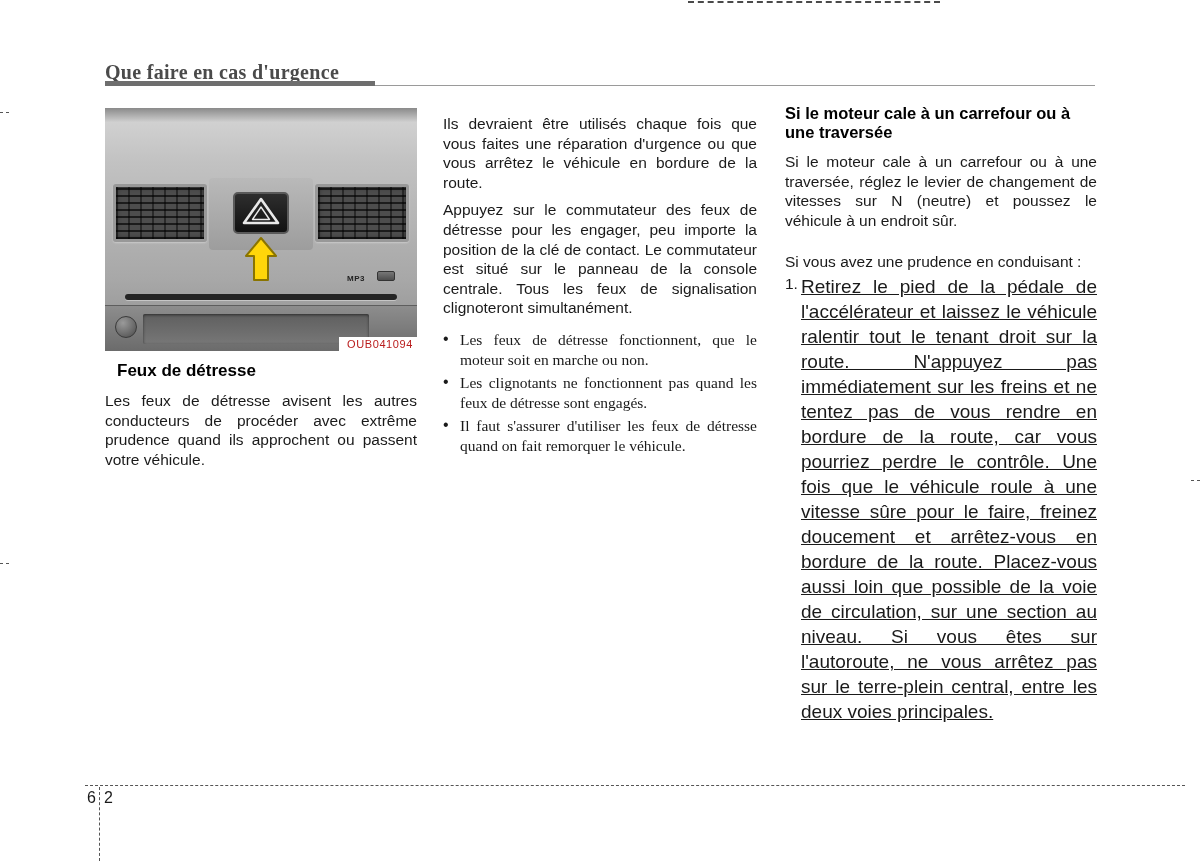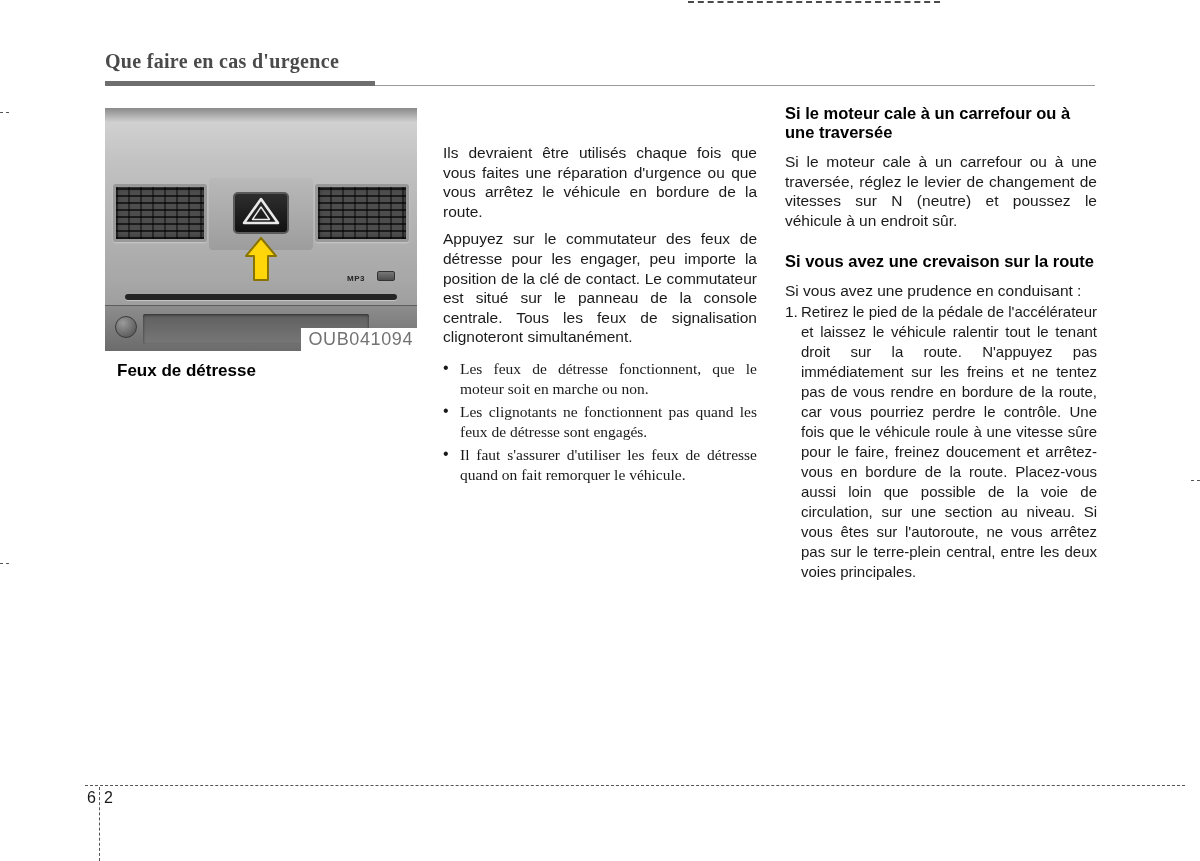--- a/index.html
+++ b/index.html
@@ -6,61 +6,61 @@
   html,body { width:1200px; height:861px; background:#ffffff; }
   body {
     position:relative;
     font-family:"Liberation Sans", sans-serif;
     color:#1a1a1a;
     overflow:hidden;
   }
 
   
   .page-header {
-    position:absolute; left:105px; top:50px; width:990px;
+    position:absolute; left:105px; top:61px; width:990px;
   }
   .page-header .title {
     font-family:"Liberation Serif", serif;
     font-size:20px; font-weight:bold; color:#4a4a4a;
     letter-spacing:0.3px;
   }
   .rule-thin {
     position:absolute; left:105px; top:85px; width:990px; height:1px;
     background:#9a9a9a;
   }
   .rule-thick {
     position:absolute; left:105px; top:81px; width:270px; height:5px;
     background:#6e6e6e;
   }
 
   
   .col { position:absolute; text-align:justify; }
   .col-1 { left:105px; top:104px; width:312px; }
-  .col-2 { left:443px; top:143px; width:314px; }
+  .col-2 { left:443px; top:114px; width:314px; }
   .col-3 { left:785px; top:104px; width:312px; }
 
   .h-main {
     font-size:17.5px; font-weight:bold; color:#000;
     text-align:left; line-height:1.15; margin-bottom:14px;
     letter-spacing:0.1px;
   }
   .h-sub {
     font-size:16.5px; font-weight:bold; color:#000;
     text-align:left; line-height:1.18; margin:0 0 9px 0;
   }
   .para {
     font-size:15.5px; line-height:19.6px; margin-bottom:8px;
   }
   .bullets { margin-top:12px; }
   .bullet { display:flex; margin-bottom:4px; }
   .bullet .dot { width:17px; flex:0 0 17px; text-align:left; }
   .bullet .txt { flex:1; text-align:justify; font-size:15.5px; line-height:19.6px;font-family:Liberation Serif, serif; }
   .numbered { display:flex; }
   .numbered .num { width:16px; flex:0 0 16px; font-size:15.5px; line-height:19.6px; }
-  .numbered .txt { flex:1; text-align:justify; font-size:15px; line-height:20px; }
+  .numbered .txt { flex:1; text-align:justify; font-size:19px; line-height:25px;text-decoration:underline; }
 
   
   .photo {
     position:relative; width:312px; height:243px; margin:4px 0 10px 0;
     background:linear-gradient(180deg,#d6d6d6 0%, #c2c2c2 22%, #b5b5b5 45%, #a8a8a8 70%, #8f8f8f 100%);
     overflow:hidden;
   }
   .photo .top-shadow {
     position:absolute; left:0; top:0; width:100%; height:14px;
     background:linear-gradient(180deg,#8a8a8a,#cfcfcf);
@@ -114,21 +114,21 @@
     border-radius:2px; box-shadow:inset 0 1px 3px rgba(0,0,0,0.55);
   }
   .radio-knob {
     position:absolute; left:10px; top:10px; width:22px; height:22px;
     border-radius:50%; background:radial-gradient(circle at 35% 30%, #9a9a9a, #4a4a4a);
     border:1px solid #3a3a3a;
   }
   .photo-caption {
     position:absolute; right:0; bottom:0;
     background:#ffffff; padding:1px 4px 1px 8px;
-    font-size:18px; letter-spacing:0.6px; color:#737373;
+    font-size:11px; letter-spacing:0.6px; color:#b91c1c;
   }
 
   
   .dash-top    { position:absolute; top:1px; left:688px; width:252px; border-top:2.5px dashed #4a4a4a; }
   .dash-bottom { position:absolute; top:785px; left:85px; width:1100px; border-top:1.5px dashed #555; }
   .dash-vert   { position:absolute; left:99px; top:787px; height:74px; border-left:1.5px dashed #555; }
   .tick-left-1 { position:absolute; left:0; top:112px; width:9px; border-top:1.5px dashed #555; }
   .tick-left-2 { position:absolute; left:0; top:563px; width:9px; border-top:1.5px dashed #555; }
   .tick-right-1{ position:absolute; right:0; top:480px; width:9px; border-top:1.5px dashed #555; }
 
@@ -171,20 +171,21 @@
     <div class="mp3-label">MP3</div>
     <div class="small-btn"></div>
     <div class="radio-unit">
       <div class="radio-knob"></div>
       <div class="radio-display"></div>
     </div>
     <div class="photo-caption">OUB041094</div>
   </div>
 
   <div class="h-sub" style="font-size:17px; margin:4px 0 10px 12px;">Feux de détresse</div>
+  <div class="para">Les feux de détresse avisent les autres conducteurs de procéder avec extrême prudence quand ils approchent ou passent votre véhicule.</div>
 </div>
 
 <div class="col col-2">
   <div class="para">Ils devraient être utilisés chaque fois que vous faites une réparation d'urgence ou que vous arrêtez le véhicule en bordure de la route.</div>
   <div class="para">Appuyez sur le commutateur des feux de détresse pour les engager, peu importe la position de la clé de contact. Le commutateur est situé sur le panneau de la console centrale. Tous les feux de signalisation clignoteront simultanément.</div>
 
   <div class="bullets">
     <div class="bullet">
       <span class="dot">•</span>
       <span class="txt">Les feux de détresse fonctionnent, que le moteur soit en marche ou non.</span>
@@ -196,21 +197,20 @@
     <div class="bullet">
       <span class="dot">•</span>
       <span class="txt">Il faut s'assurer d'utiliser les feux de détresse quand on fait remorquer le véhicule.</span>
     </div>
   </div>
 </div>
 
 <div class="col col-3">
   <div class="h-sub">Si le moteur cale à un carrefour ou à une traversée</div>
   <div class="para" style="margin-bottom:22px;">Si le moteur cale à un carrefour ou à une traversée, réglez le levier de changement de vitesses sur N (neutre) et poussez le véhicule à un endroit sûr.</div>
-  <div class="h-sub">Si vous avez une crevaison sur la route</div>
   <div class="para" style="margin-bottom:2px;">Si vous avez une prudence en conduisant :</div>
   <div class="numbered">
     <span class="num">1.</span>
     <span class="txt">Retirez le pied de la pédale de l'accélérateur et laissez le véhicule ralentir tout le tenant droit sur la route. N'appuyez pas immédiatement sur les freins et ne tentez pas de vous rendre en bordure de la route, car vous pourriez perdre le contrôle. Une fois que le véhicule roule à une vitesse sûre pour le faire, freinez doucement et arrêtez-vous en bordure de la route. Placez-vous aussi loin que possible de la voie de circulation, sur une section au niveau. Si vous êtes sur l'autoroute, ne vous arrêtez pas sur le terre-plein central, entre les deux voies principales.</span>
   </div>
 </div>
 
 <div class="dash-top"></div>
 <div class="tick-left-1"></div>
 <div class="tick-left-2"></div>

